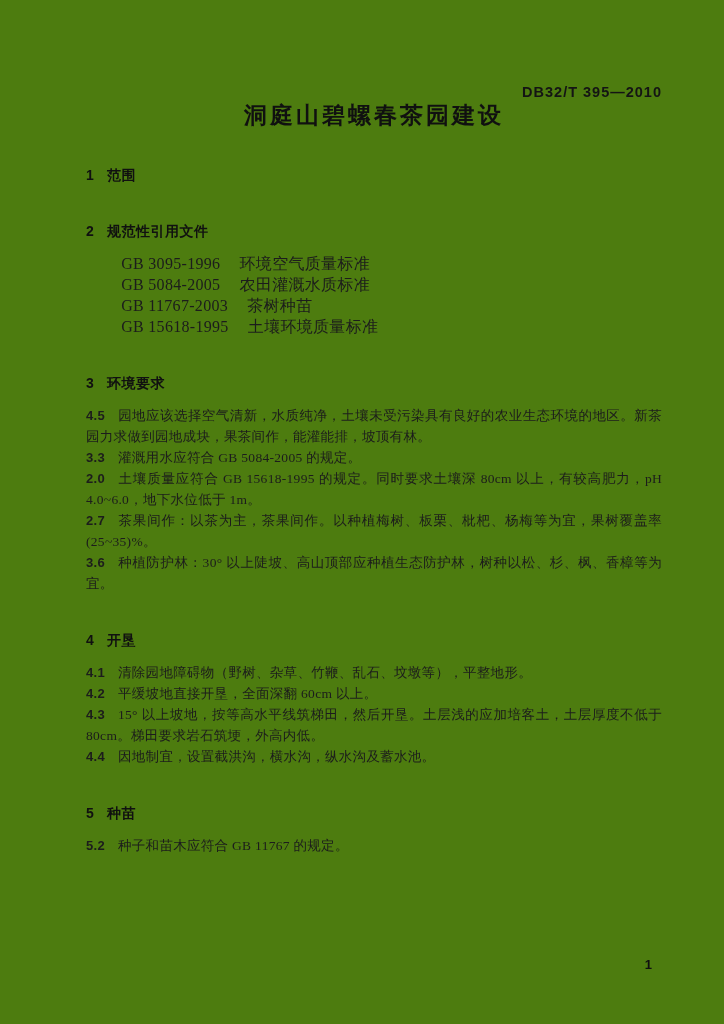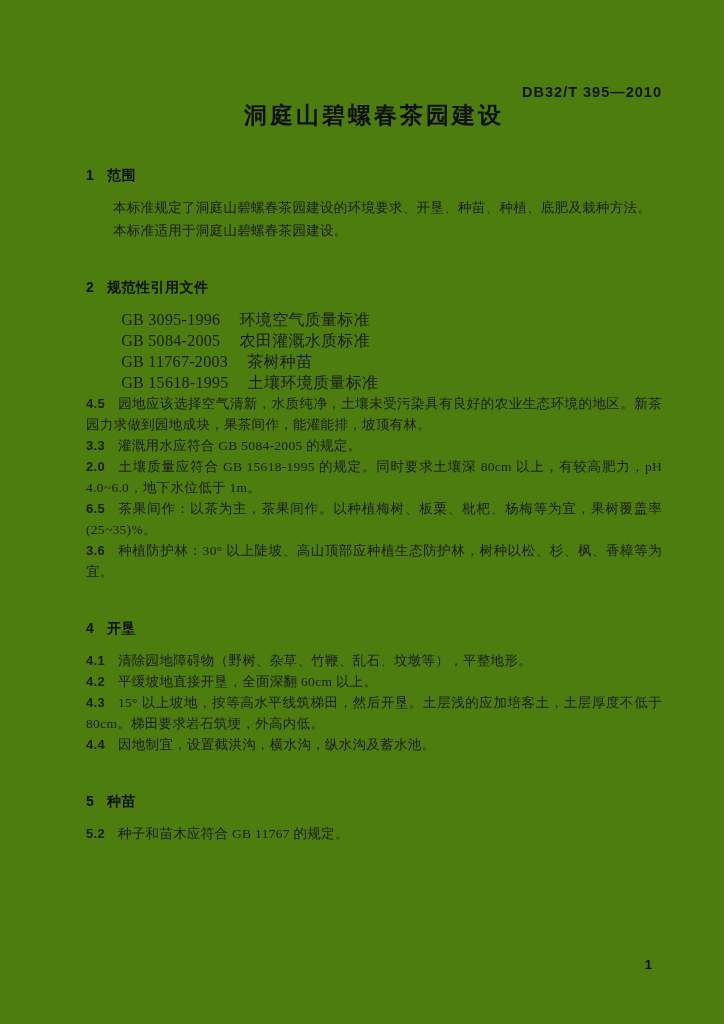--- a/index.html
+++ b/index.html
@@ -90,51 +90,47 @@
 </style>
 </head>
 <body>
 
 <div class="page">
   <div class="doc-number">DB32/T 395—2010</div>
   <h1 class="doc-title">洞庭山碧螺春茶园建设</h1>
   <div class="doc-body">
   <section class="doc-section">
     <h2 class="section-heading"><span class="sec-num">1</span><span class="sec-title">范围</span></h2>
-    <div class="section-blocks">
-  <p class="para">本标准规定了洞庭山碧螺春茶园建设的环境要求、开垦、种苗、种植、底肥及栽种方法。</p>
-
-  <p class="para">本标准适用于洞庭山碧螺春茶园建设。</p>
-</div>
   </section>
 
   <section class="doc-section">
     <h2 class="section-heading"><span class="sec-num">2</span><span class="sec-title">规范性引用文件</span></h2>
     <div class="section-blocks">
 
   <p class="ref-line"><span class="ref-code">GB 3095-1996</span><span class="ref-title">环境空气质量标准</span></p>
 
   <p class="ref-line"><span class="ref-code">GB 5084-2005</span><span class="ref-title">农田灌溉水质标准</span></p>
 
   <p class="ref-line"><span class="ref-code">GB 11767-2003</span><span class="ref-title">茶树种苗</span></p>
 
   <p class="ref-line"><span class="ref-code">GB 15618-1995</span><span class="ref-title">土壤环境质量标准</span></p>
 </div>
   </section>
 
   <section class="doc-section">
+    <h2 class="section-heading"><span class="sec-num">3</span><span class="sec-title">环境要求</span></h2>
     <div class="section-blocks">
   <p class="clause"><span class="clause-num">4.5</span><span class="clause-text">园地应该选择空气清新，水质纯净，土壤未受污染具有良好的农业生态环境的地区。新茶园力求做到园地成块，果茶间作，能灌能排，坡顶有林。</span></p>
 
 
   <p class="clause"><span class="clause-num">3.3</span><span class="clause-text">灌溉用水应符合 GB 5084-2005 的规定。</span></p>
 
   <p class="clause"><span class="clause-num">2.0</span><span class="clause-text">土壤质量应符合 GB 15618-1995 的规定。同时要求土壤深 80cm 以上，有较高肥力，pH 4.0~6.0，地下水位低于 1m。</span></p>
 
-  <p class="clause"><span class="clause-num">6.5</span><span class="clause-text">茶果间作：以茶为主，茶果间作。以种植梅树、板栗、枇杷、杨梅等为宜，果树覆盖率(25~35)%。</span></p>
+  <p class="clause"><span class="clause-num">2.7</span><span class="clause-text">茶果间作：以茶为主，茶果间作。以种植梅树、板栗、枇杷、杨梅等为宜，果树覆盖率(25~35)%。</span></p>
 
   <p class="clause"><span class="clause-num">3.6</span><span class="clause-text">种植防护林：30° 以上陡坡、高山顶部应种植生态防护林，树种以松、杉、枫、香樟等为宜。</span></p>
 </div>
   </section>
 
   <section class="doc-section">
     <h2 class="section-heading"><span class="sec-num">4</span><span class="sec-title">开垦</span></h2>
     <div class="section-blocks">
   <p class="clause"><span class="clause-num">4.1</span><span class="clause-text">清除园地障碍物（野树、杂草、竹鞭、乱石、坟墩等），平整地形。</span></p>
 

